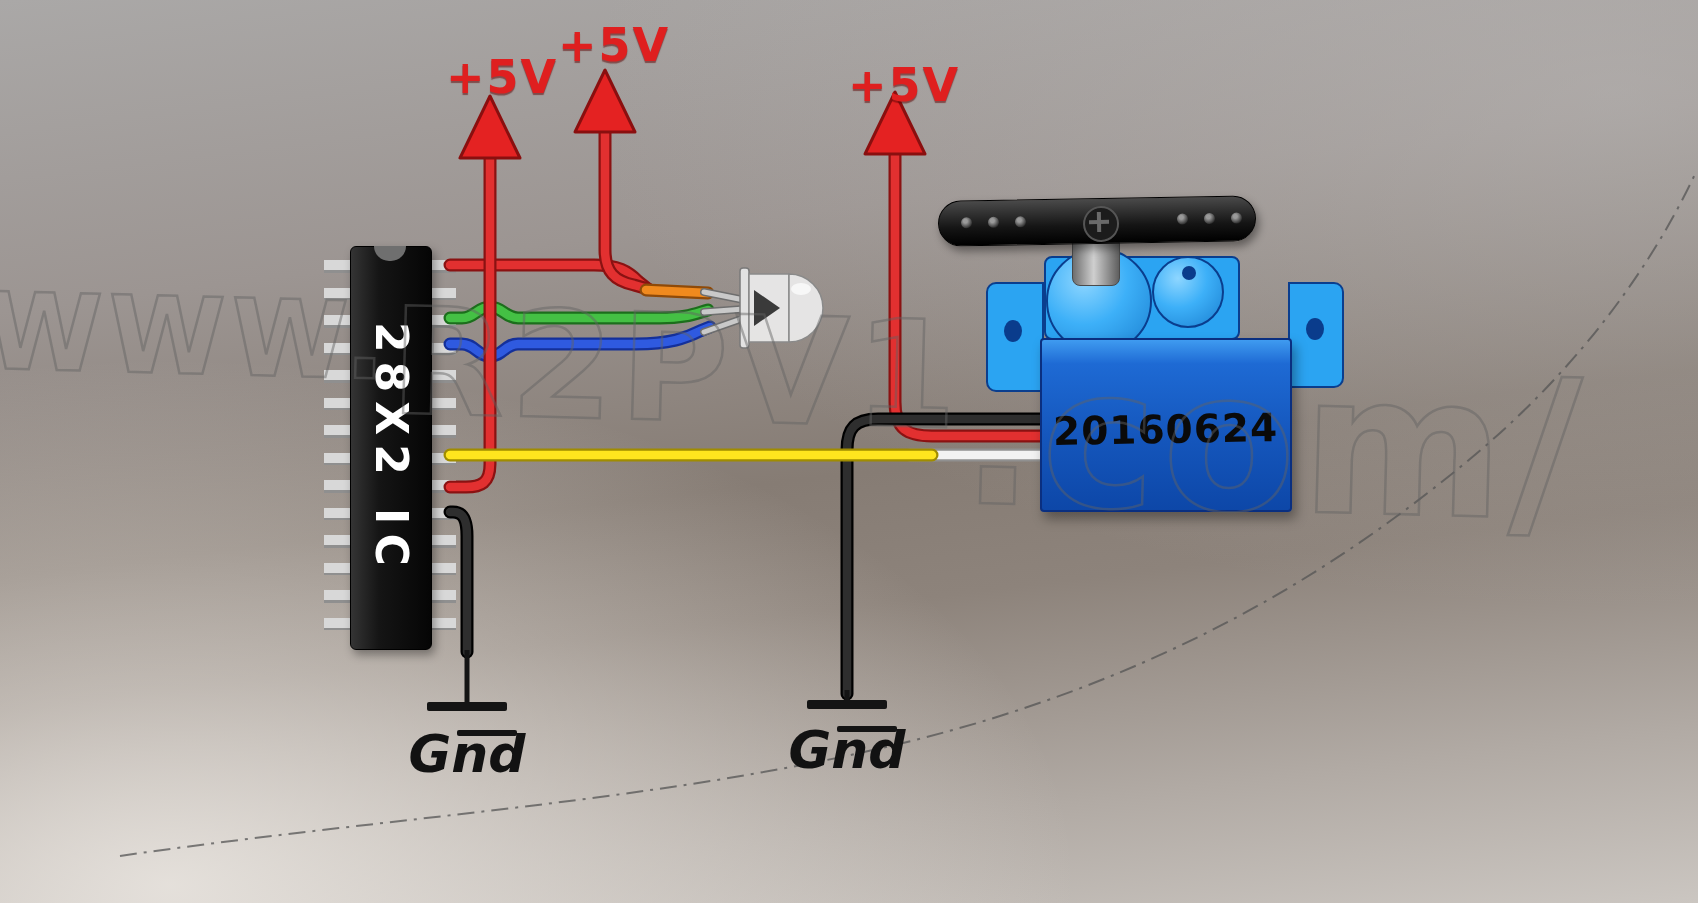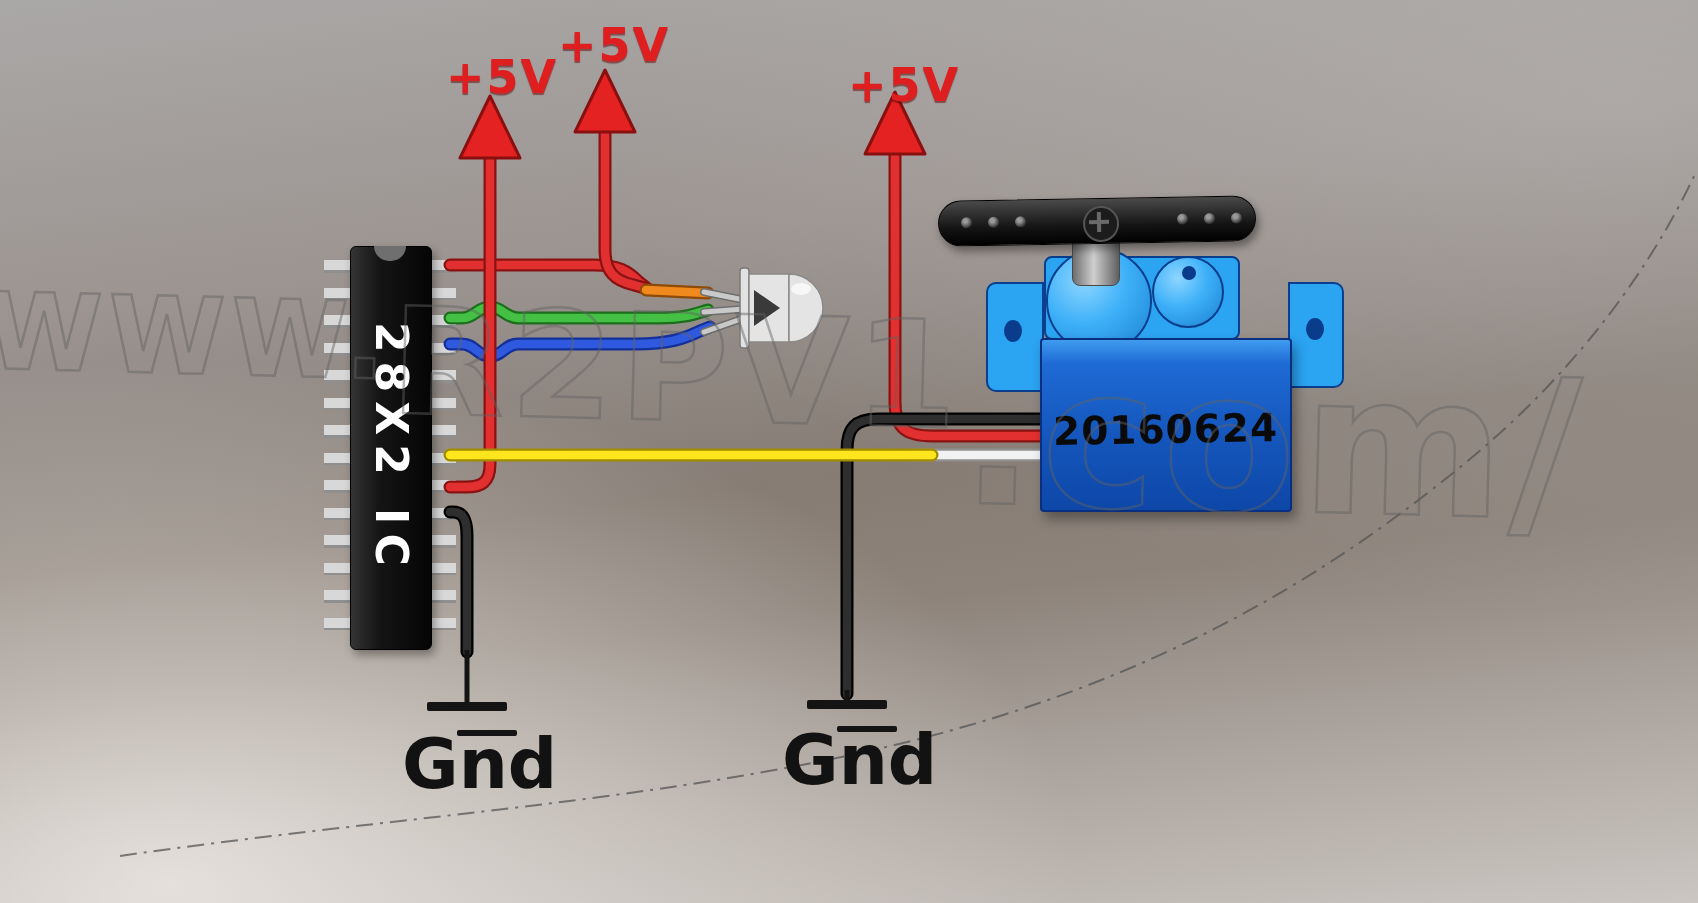--- a/index.html
+++ b/index.html
@@ -39,22 +39,22 @@
     border:1px solid #000;box-shadow:3px 5px 10px rgba(0,0,0,.35);
     display:flex;align-items:center;justify-content:center;}
   .ic-notch{position:absolute;left:50px;top:0;width:32px;height:15px;background:#6f6f6f;
     border-radius:0 0 16px 16px;z-index:7;}
   .ic-label{writing-mode:vertical-rl;text-orientation:mixed;color:#fff;font-weight:bold;
     font-size:44px;letter-spacing:9px;white-space:nowrap;}
 
   
   .pwr-label{position:absolute;z-index:30;font-weight:bold;font-size:46px;color:#df1f1f;
     letter-spacing:2px;text-shadow:0 2px 1px rgba(96,8,8,.55);width:120px;text-align:center;}
-  .gnd-label{position:absolute;z-index:30;font-weight:bold;font-size:69px;color:#121212;
-    width:130px;text-align:center;}
+  .gnd-label{position:absolute;z-index:30;font-weight:bold;font-size:52px;color:#121212;
+    width:130px;text-align:center;font-style:italic;}
 
   
   .servo{position:absolute;left:0;top:0;width:0;height:0;z-index:20;}
   .servo div{position:absolute;box-sizing:border-box;}
   .flange{background:#2ba4f2;border:2px solid #0a3e8e;}
   .flange-left{left:986px;top:282px;width:58px;height:110px;border-radius:10px 0 0 10px;}
   .flange-right{left:1288px;top:282px;width:56px;height:106px;border-radius:0 10px 10px 0;}
   .flange-hole{background:#0a3c8c;border-radius:50%;width:18px;height:22px;border:none;}
   .gearband{left:1044px;top:256px;width:196px;height:84px;background:#2ba4f2;
     border:2px solid #0a3e8e;border-radius:8px;}

